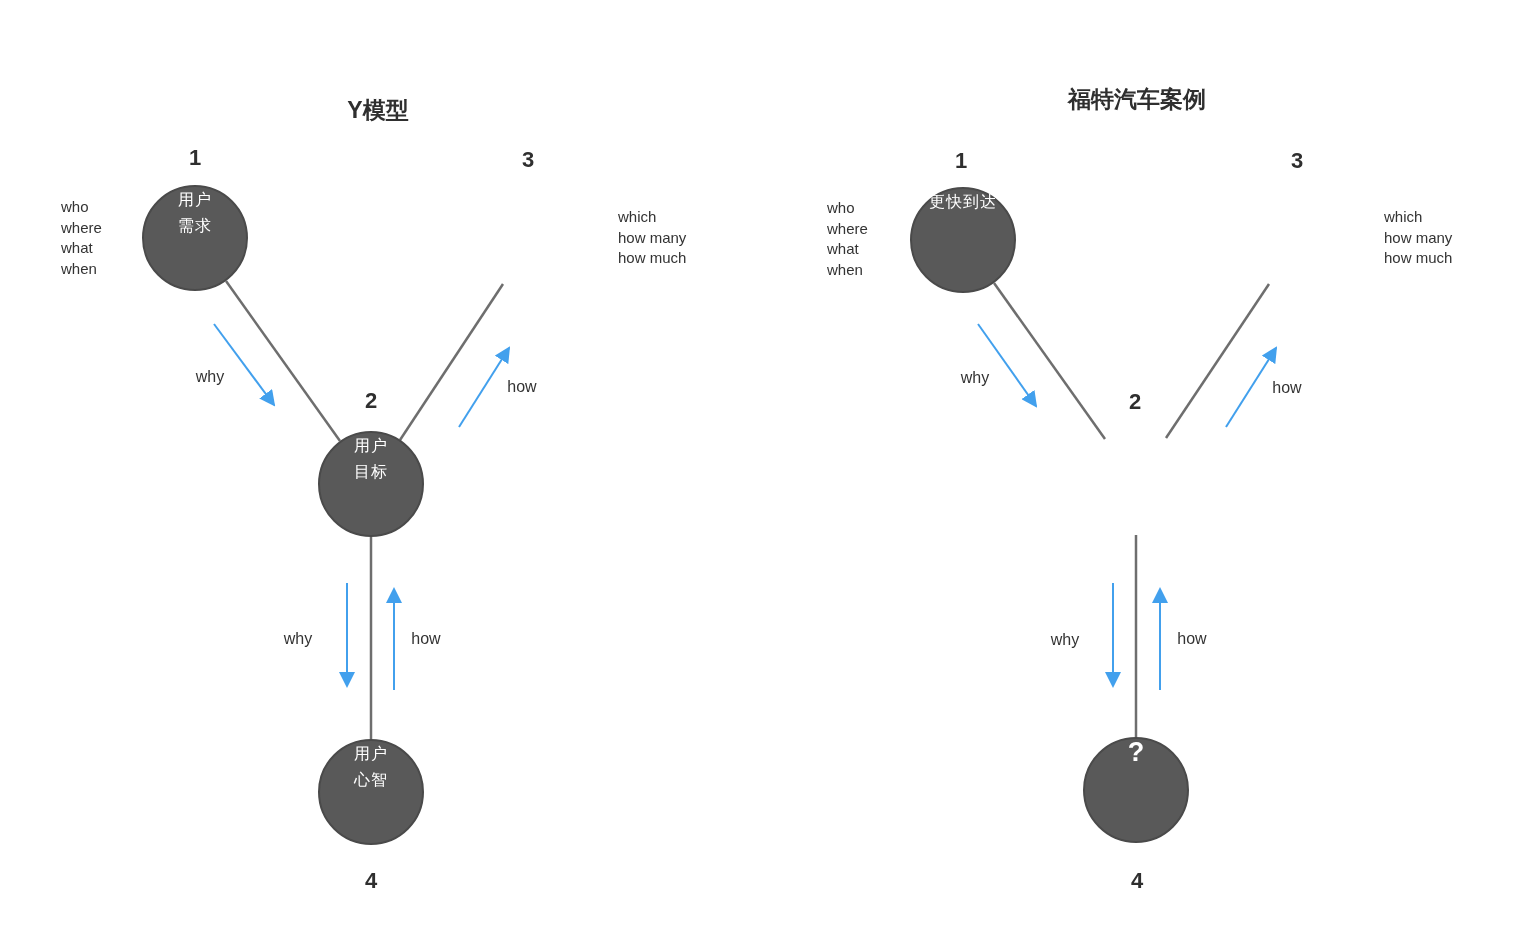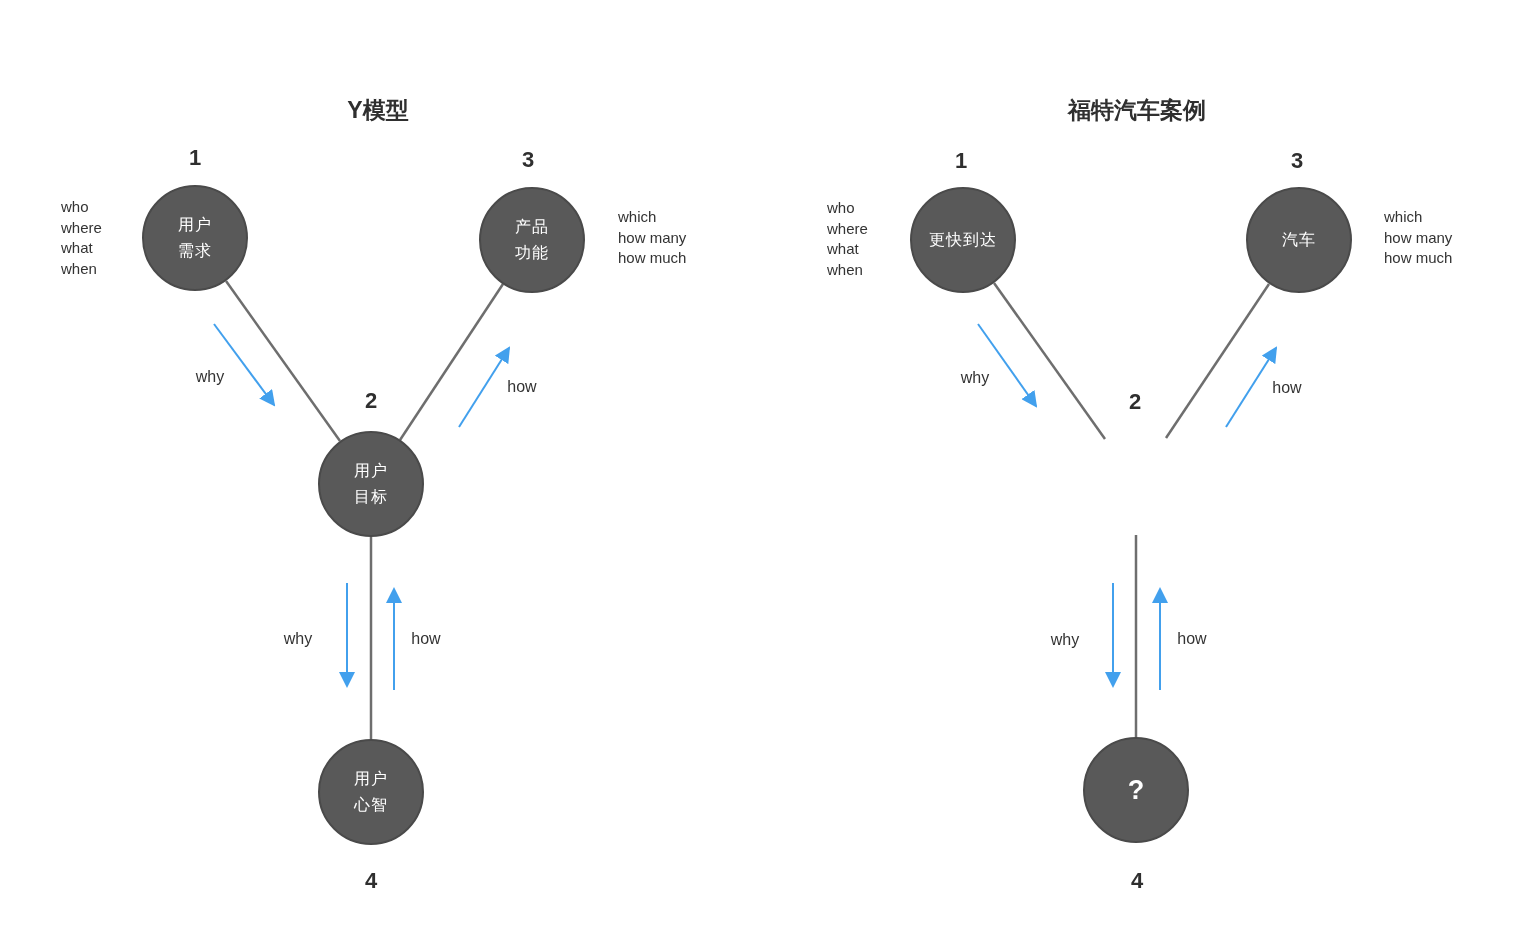--- a/index.html
+++ b/index.html
@@ -49,21 +49,20 @@
     white-space: nowrap;
   }
   .node {
     position: absolute;
     width: 106px;
     height: 106px;
     border-radius: 50%;
     background: var(--node-fill);
     border: 2px solid var(--node-border);
     display: flex;
-    align-items: center;
     justify-content: center;
   }
   .node-label {
     color: var(--node-text);
     font-size: 16px;
     line-height: 26px;
     letter-spacing: 1px;
     text-align: center;
     white-space: pre-line;
   }
@@ -129,24 +128,20 @@
 
   <div class="num" style="left:195px; top:145px;">1</div>
   <div class="num" style="left:528px; top:147px;">3</div>
   <div class="num" style="left:371px; top:388px;">2</div>
   <div class="num" style="left:371px; top:868px;">4</div>
 
   <div class="node" style="left:142px; top:185px;">
     <span class="node-label">用户
 需求</span>
   </div>
-  <div class="node" style="left:479px; top:187px;">
-    <span class="node-label">产品
-功能</span>
-  </div>
   <div class="node" style="left:318px; top:431px;">
     <span class="node-label">用户
 目标</span>
   </div>
   <div class="node" style="left:318px; top:739px;">
     <span class="node-label">用户
 心智</span>
   </div>
 
   <div class="annotation" style="left:61px; top:197px;">who
@@ -155,32 +150,29 @@
 when</div>
   <div class="annotation" style="left:618px; top:207px;">which
 how many
 how much</div>
 
   <div class="flow-label" style="left:210px; top:377px;">why</div>
   <div class="flow-label" style="left:522px; top:387px;">how</div>
   <div class="flow-label" style="left:298px; top:639px;">why</div>
   <div class="flow-label" style="left:426px; top:639px;">how</div>
 
-  <div class="diagram-title" style="left:1137px; top:84px;margin-top:11px;">福特汽车案例</div>
+  <div class="diagram-title" style="left:1137px; top:84px;">福特汽车案例</div>
 
   <div class="num" style="left:961px; top:148px;">1</div>
   <div class="num" style="left:1297px; top:148px;">3</div>
   <div class="num" style="left:1135px; top:389px;">2</div>
   <div class="num" style="left:1137px; top:868px;">4</div>
 
   <div class="node" style="left:910px; top:187px;">
     <span class="node-label">更快到达</span>
-  </div>
-  <div class="node" style="left:1246px; top:187px;">
-    <span class="node-label">汽车</span>
   </div>
   <div class="node" style="left:1083px; top:737px;">
     <span class="node-label big">?</span>
   </div>
 
   <div class="annotation" style="left:827px; top:198px;">who
 where
 what
 when</div>
   <div class="annotation" style="left:1384px; top:207px;">which

